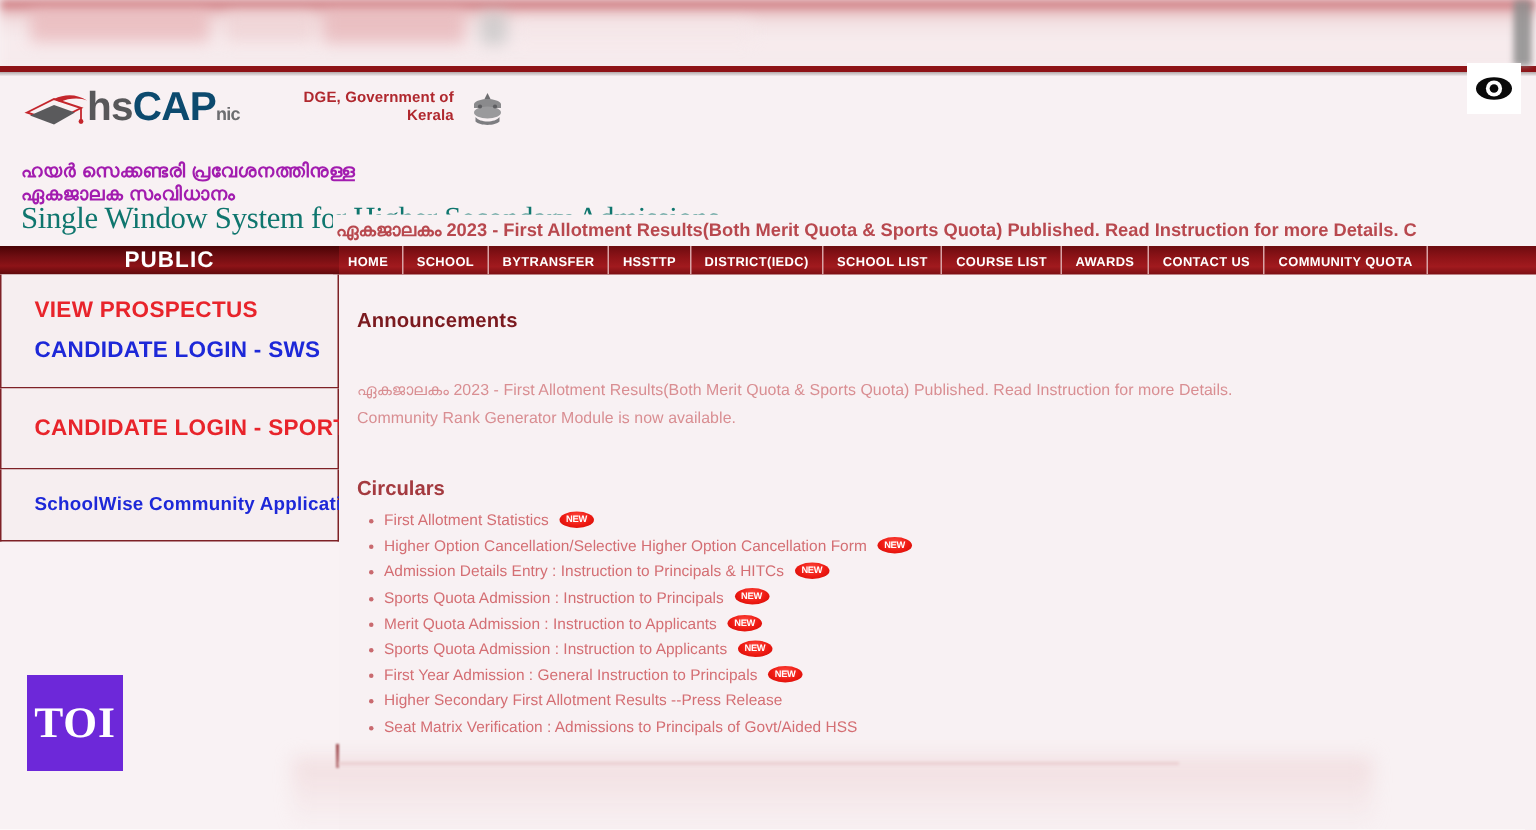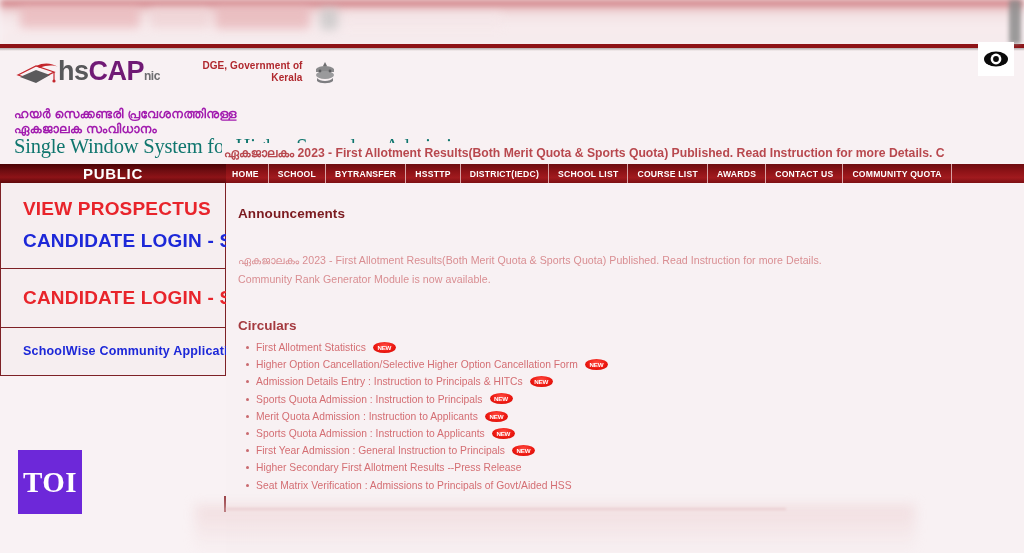--- a/index.html
+++ b/index.html
@@ -102,21 +102,21 @@
     position: absolute;
     left: 44px; top: -1px;
     font-family: "Liberation Sans", sans-serif;
     font-size: 27px;
     font-weight: bold;
     letter-spacing: -.5px;
     line-height: 30px;
     white-space: nowrap;
   }
   .hscap-hs { color: #58585a; }
-  .hscap-cap { color: #701a75; }
+  .hscap-cap { color: #0c4a6e; }
   .hscap-nic { color: #6d6d70; font-size: 12px; }
 
   .dge-block {
     position: absolute;
     left: 176px; top: 3px;
     width: 150px;
     text-align: right;
   }
   .dge-text {
     display: inline-block;
@@ -224,21 +224,21 @@
   .sidebar-box {
     border: 1px solid #7e2126;
     border-top: none;
     background: #f6eef0;
     padding: 10px 0 11px 0;
   }
   .sb-link {
     display: block;
     text-align: left;
     padding: 5px 0 5px 22px;
-    font-size: 19px;
+    font-size: 15px;
     font-weight: bold;
     letter-spacing: .2px;
     white-space: nowrap;
     cursor: pointer;
   }
   .sb-link.red  { color: #e8242b; }
   .sb-link.blue { color: #1d28d8; }
   .sb-link.small {
     font-size: 12.5px;
     padding-left: 22px;

